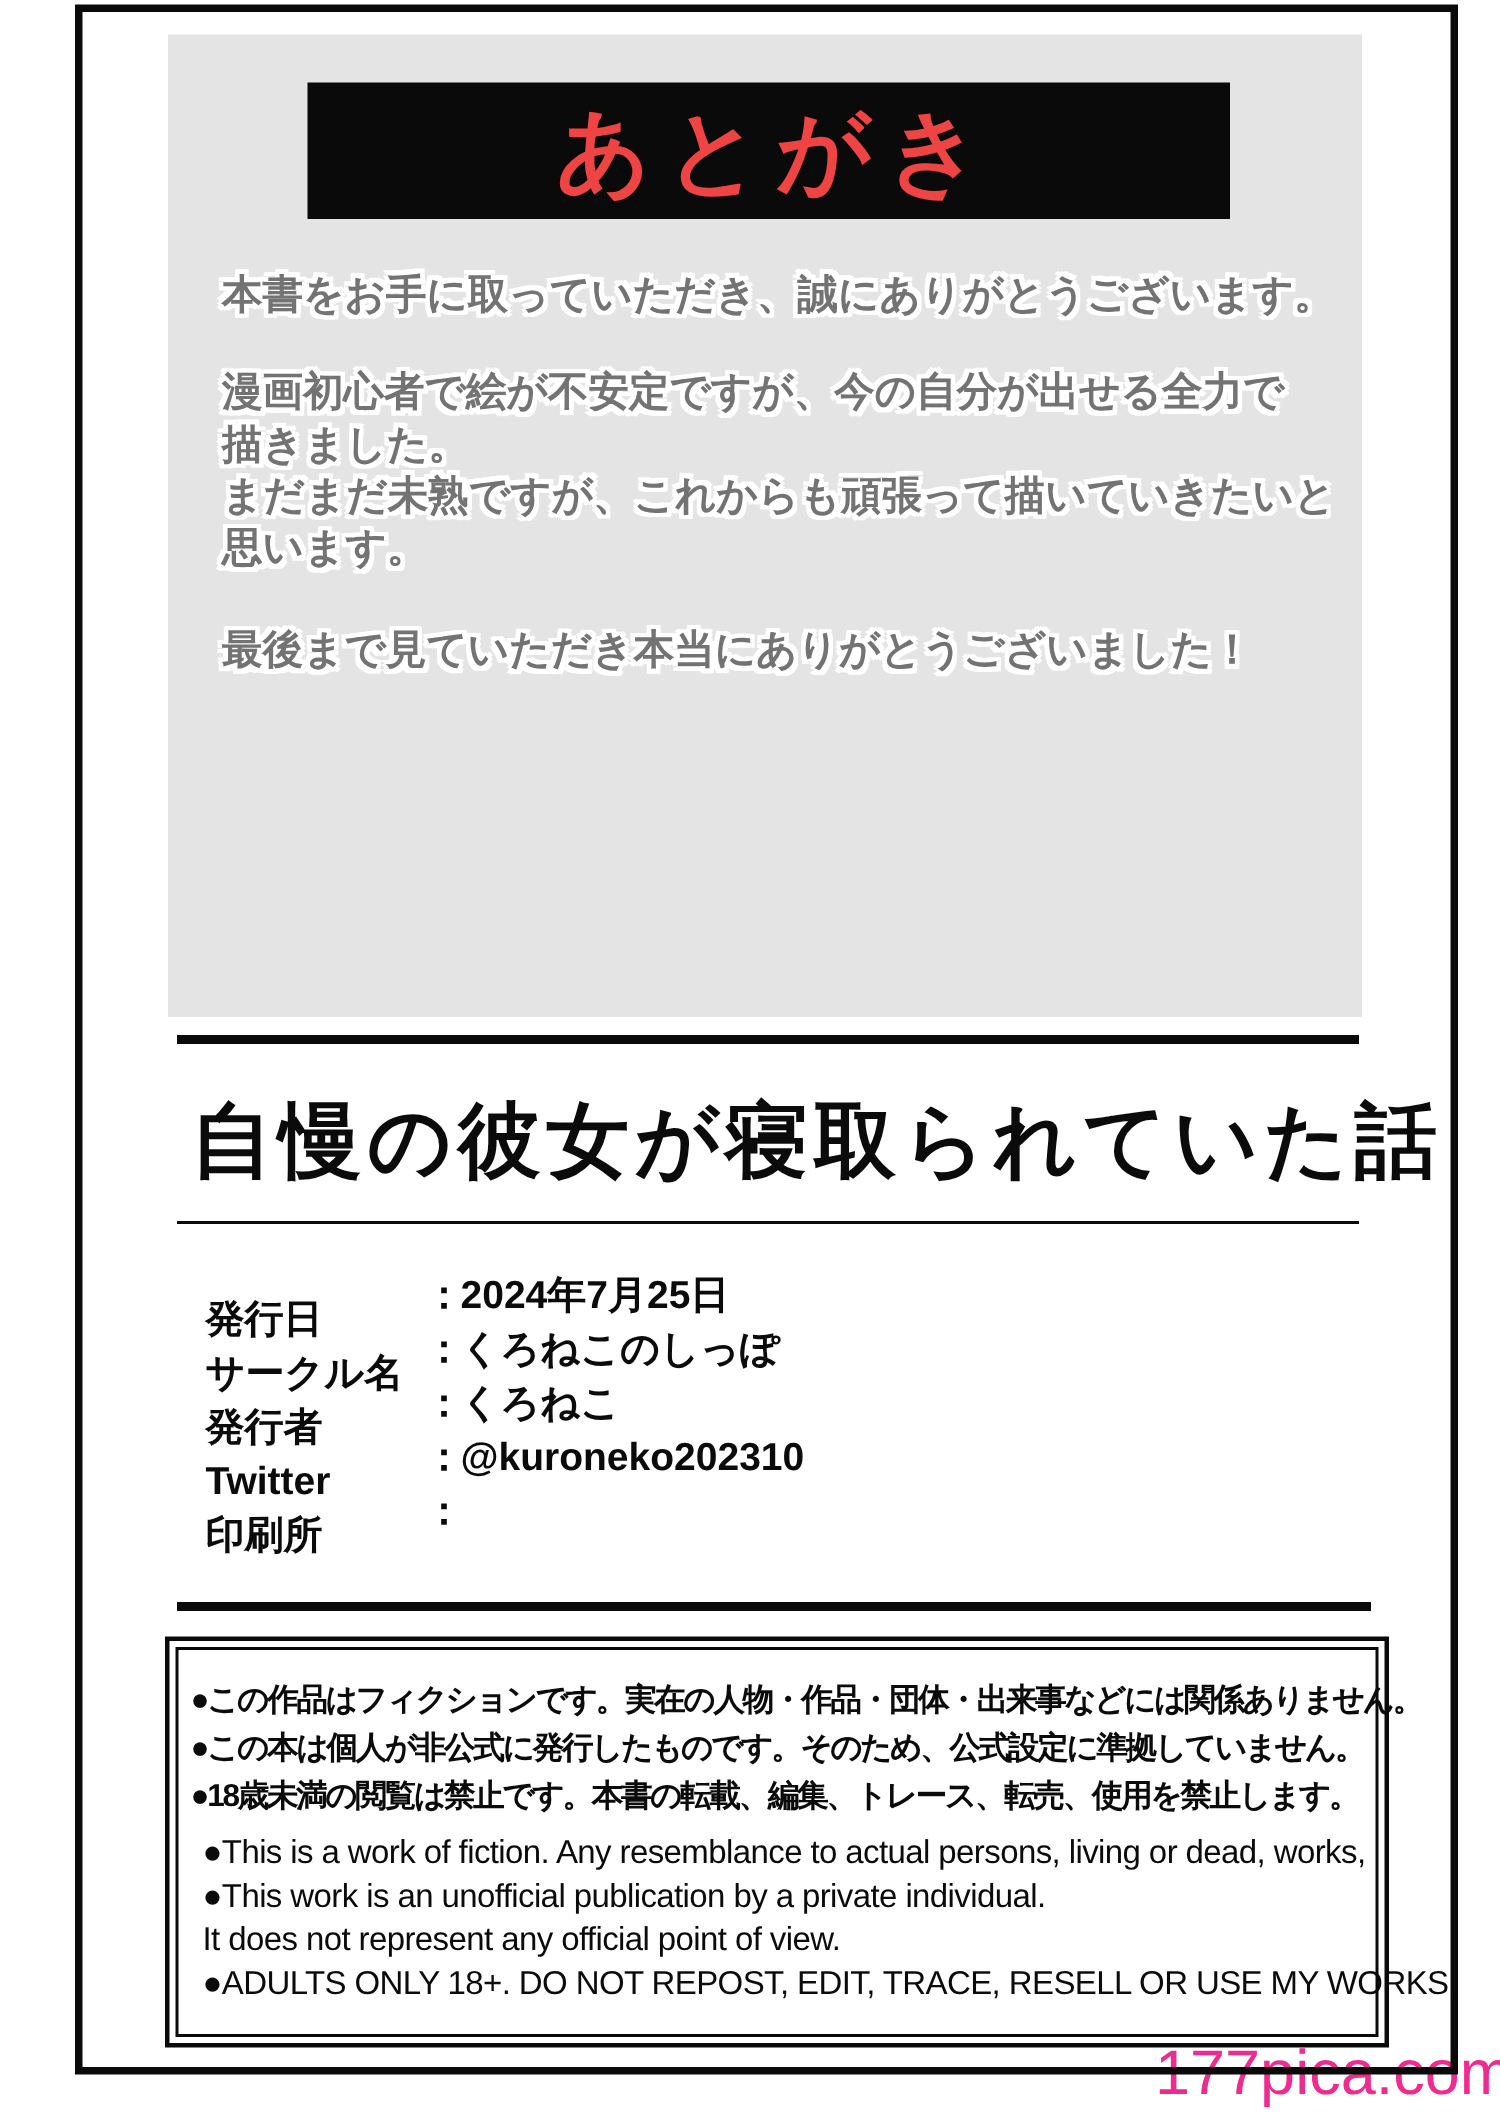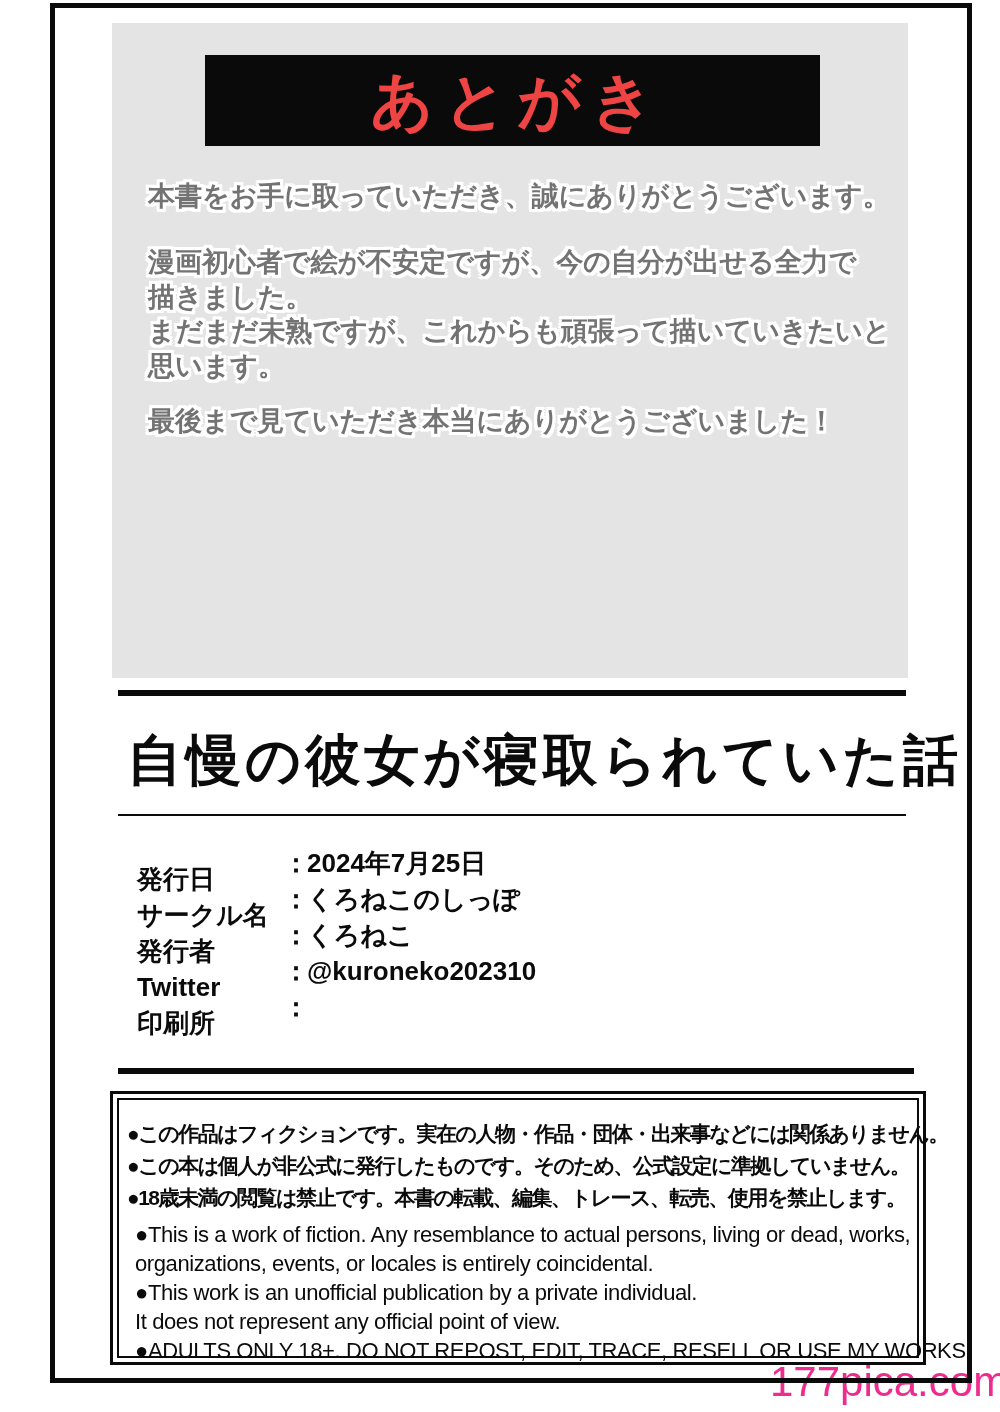--- a/index.html
+++ b/index.html
@@ -44,21 +44,21 @@
     font-weight: bold; font-size: 27px; color: #737373; white-space: nowrap;
     text-shadow:
       -3px -3px 0 #fff,  3px -3px 0 #fff, -3px  3px 0 #fff,  3px  3px 0 #fff,
       -3px  0   0 #fff,  3px  0   0 #fff,  0   -3px 0 #fff,  0    3px 0 #fff,
       -2px -3px 0 #fff,  2px -3px 0 #fff, -2px  3px 0 #fff,  2px  3px 0 #fff;
   }
   .para { position: absolute; left: 36px; }
   .p1 { top: 155px; }
   .p2 { top: 222px; }
   .p2 div { height: 34.5px; line-height: 34.5px; }
-  .p3 { top: 380px; font-family: Liberation Mono, monospace; }
+  .p3 { top: 392px; font-family: Liberation Mono, monospace; }
 
   .rule { background: #0a0a0a; z-index: 3; }
   .rule.thick { height: 6px; }
   .rule.thin  { height: 2px; }
   .r1 { left: 118px; top: 690px; width: 788px; }
   .r2 { left: 118px; top: 814px; width: 788px; }
   .r3 { left: 118px; top: 1068px; width: 796px; }
 
   .book-title {
     left: 127px; top: 724px; z-index: 3;
@@ -151,21 +151,20 @@
 
   <div class="abs disc-outer">
     <div class="disc-inner">
       <div class="disc-jp">
         <div>●この作品はフィクションです。実在の人物・作品・団体・出来事などには関係ありません。</div>
         <div>●この本は個人が非公式に発行したものです。そのため、公式設定に準拠していません。</div>
         <div>●18歳未満の閲覧は禁止です。本書の転載、編集、トレース、転売、使用を禁止します。</div>
       </div>
       <div class="disc-en">
         <div>●This is a work of fiction. Any resemblance to actual persons, living or dead, works,</div>
-        <div>organizations, events, or locales is entirely coincidental.</div>
         <div>●This work is an unofficial publication by a private individual.</div>
         <div>It does not represent any official point of view.</div>
         <div>●ADULTS ONLY 18+. DO NOT REPOST, EDIT, TRACE, RESELL OR USE MY WORKS.</div>
       </div>
     </div>
   </div>
 
 </div>
 
 </body></html>

